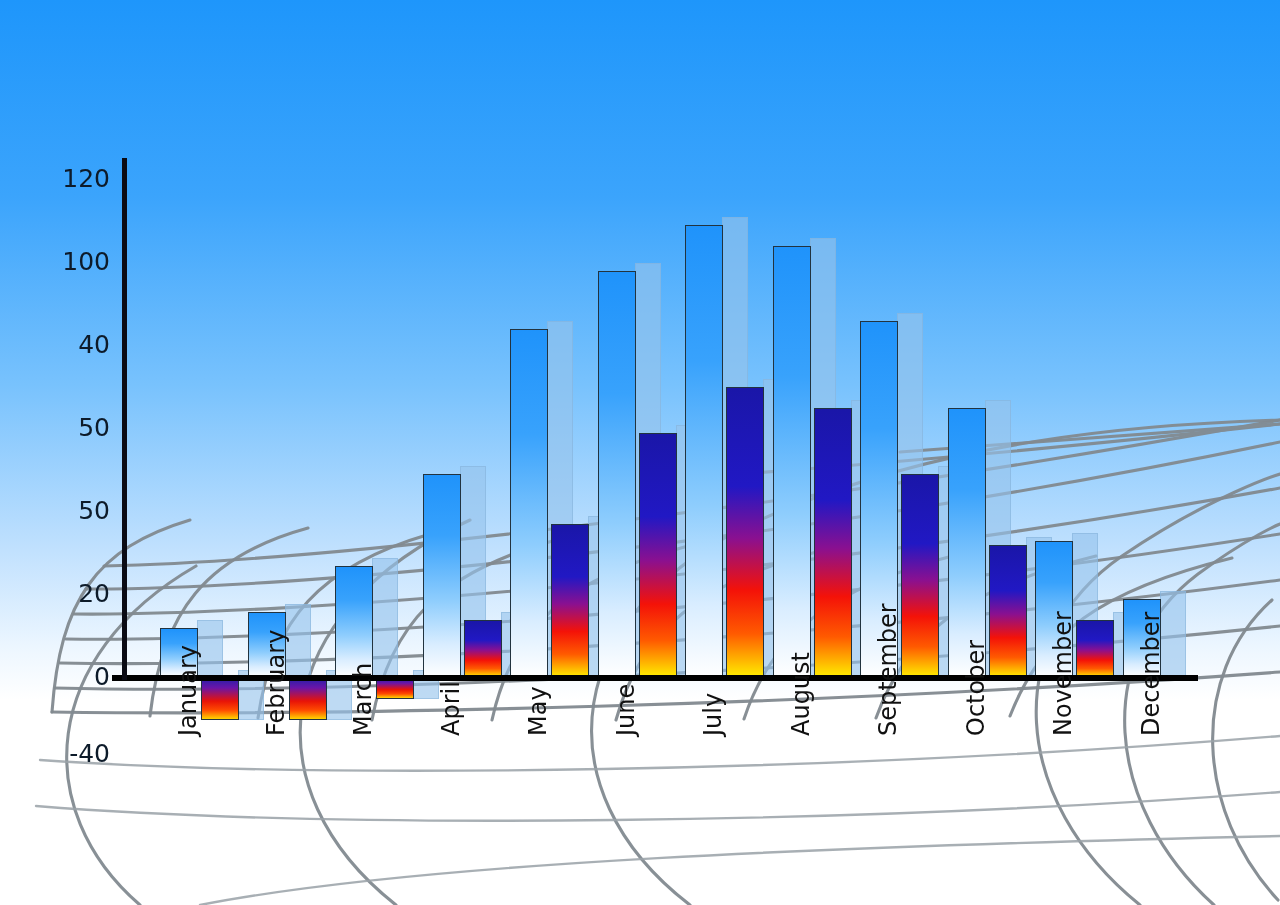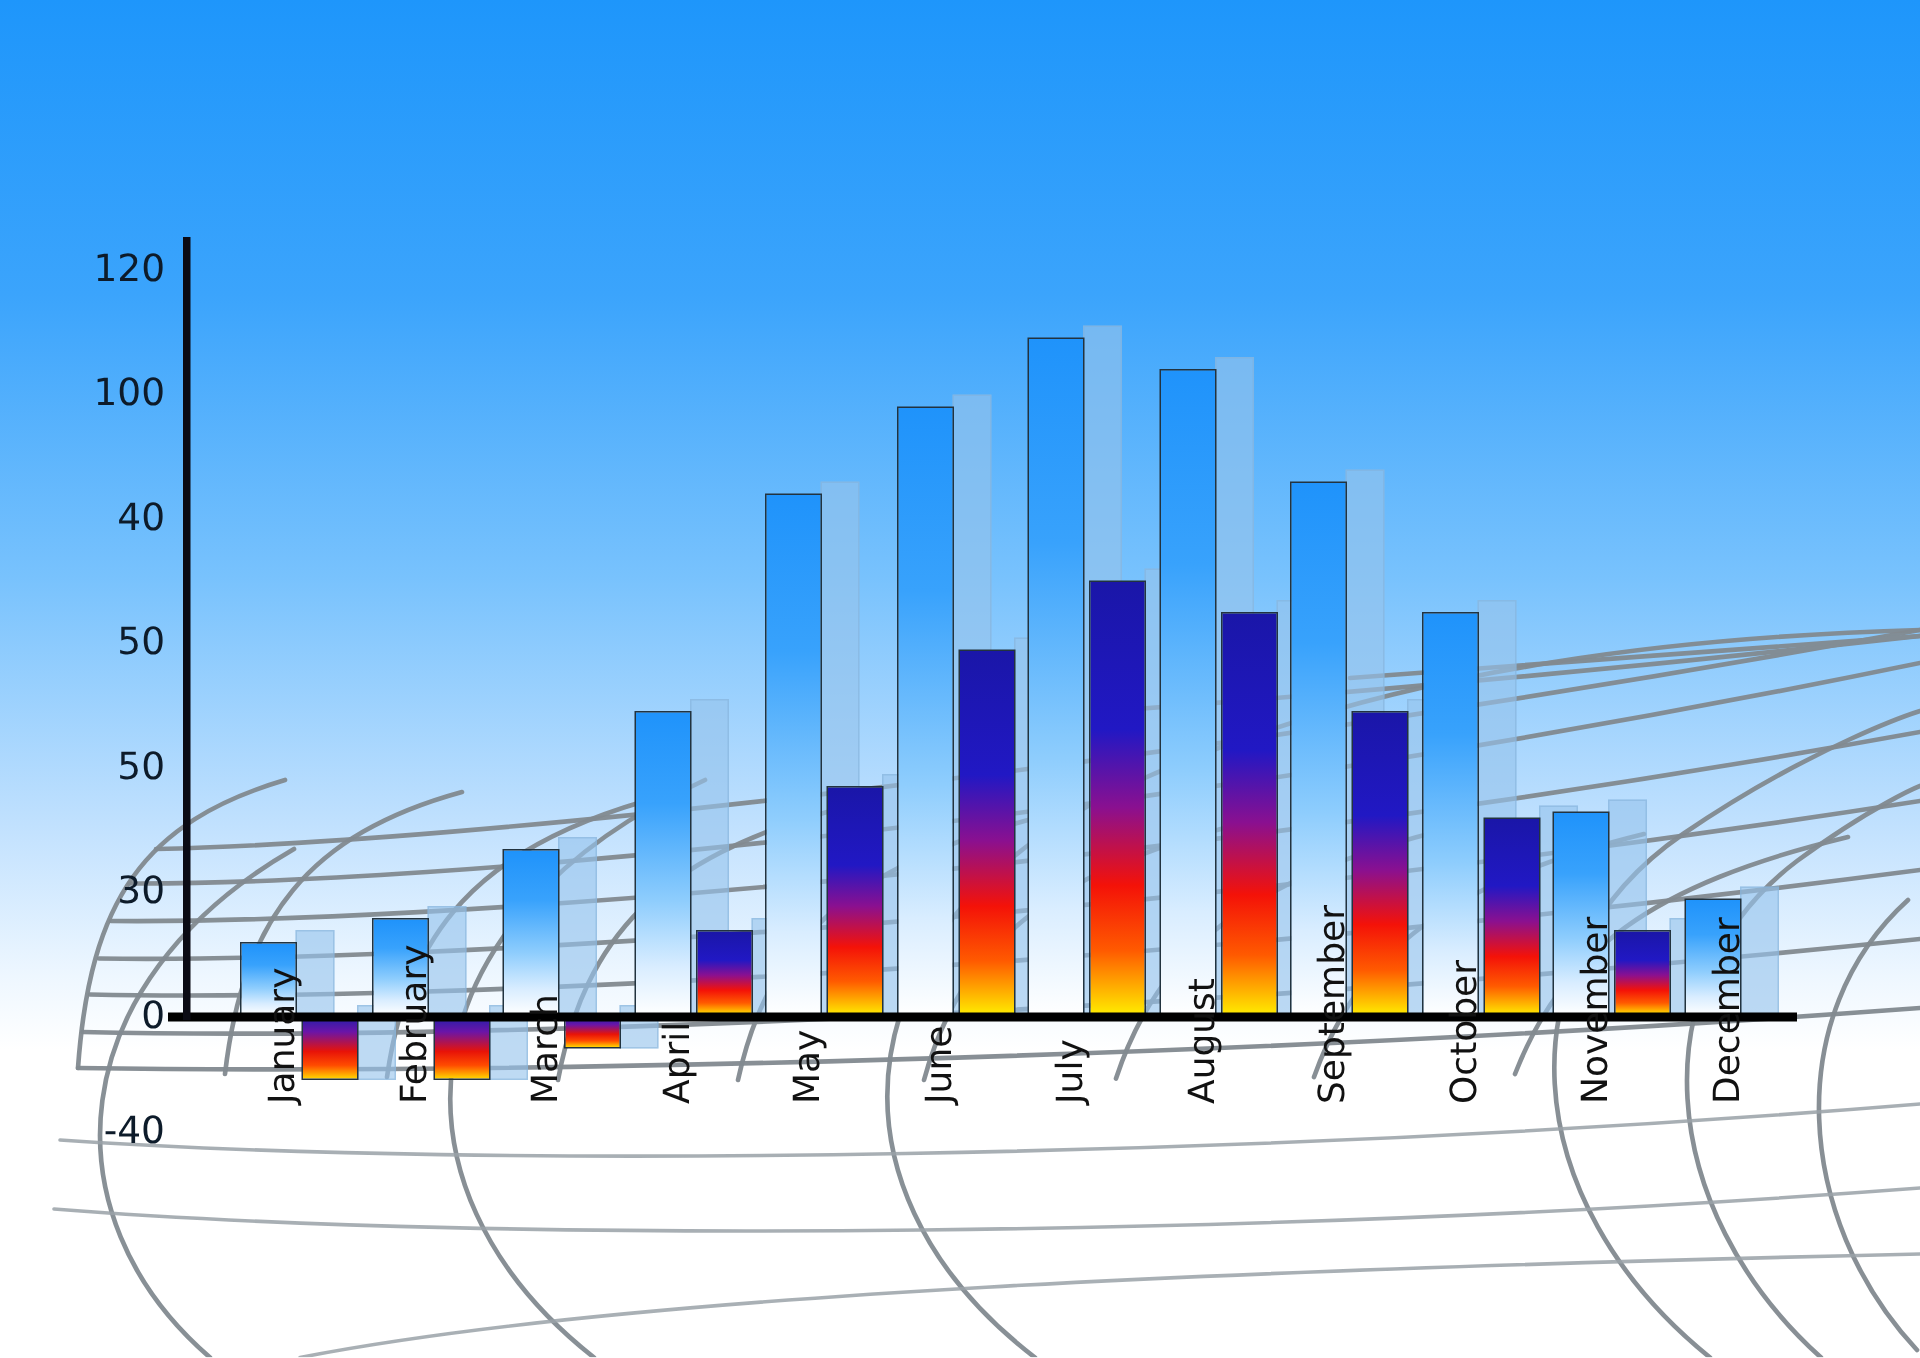--- a/index.html
+++ b/index.html
@@ -128,21 +128,21 @@
     <div class="ytick-wrap" style="top:332px">
       <div class="ytick-label">40</div>
     </div>
     <div class="ytick-wrap" style="top:415px">
       <div class="ytick-label">50</div>
     </div>
     <div class="ytick-wrap" style="top:498px">
       <div class="ytick-label">50</div>
     </div>
     <div class="ytick-wrap" style="top:581px">
-      <div class="ytick-label">30</div>
+      <div class="ytick-label">20</div>
     </div>
     <div class="ytick-wrap" style="top:664px">
       <div class="ytick-label">0</div>
     </div>
     <div class="ytick-wrap" style="top:741px">
       <div class="ytick-label">-40</div>
     </div>
 
     <div id="bars">
         <div class="bar-side" style="left: 197px; top: 620.14px; width: 26px; height: 57.86px; bottom: auto;"></div>

